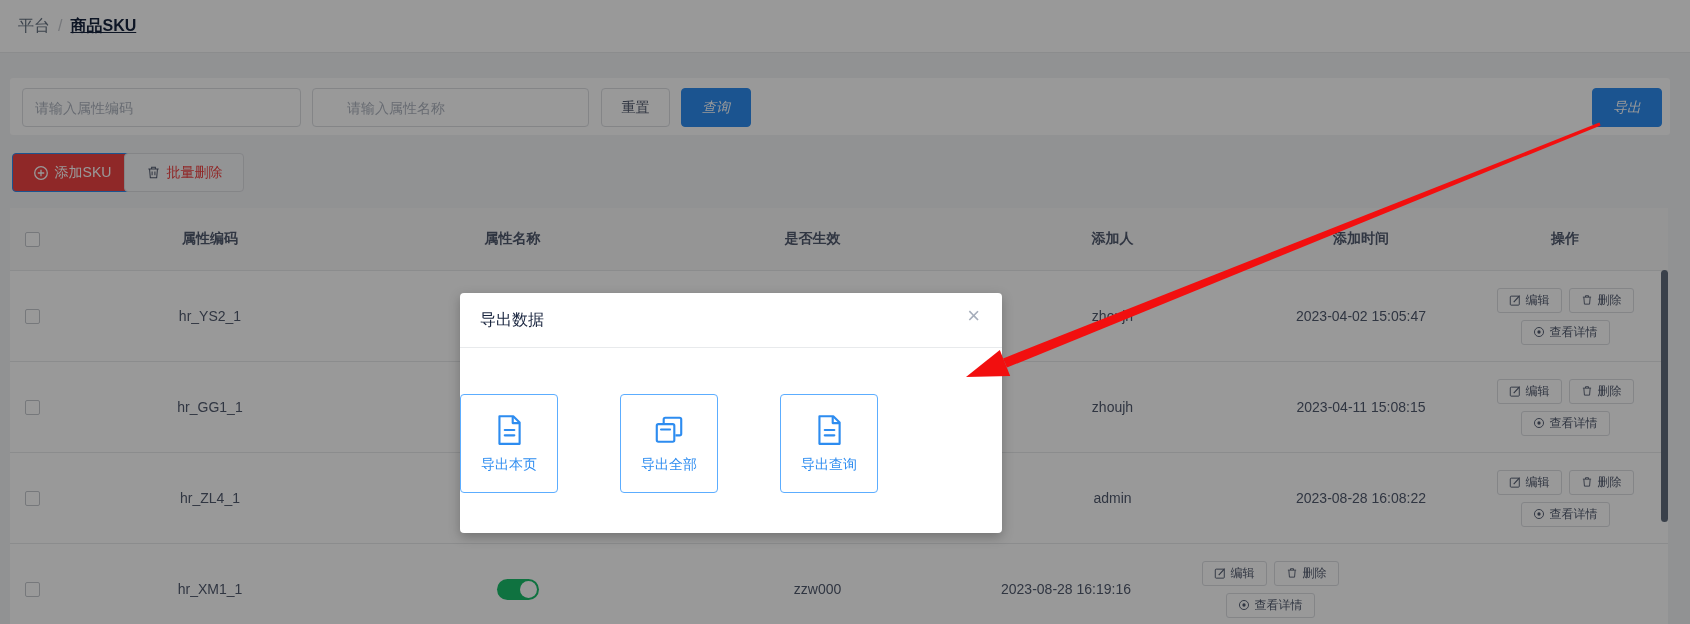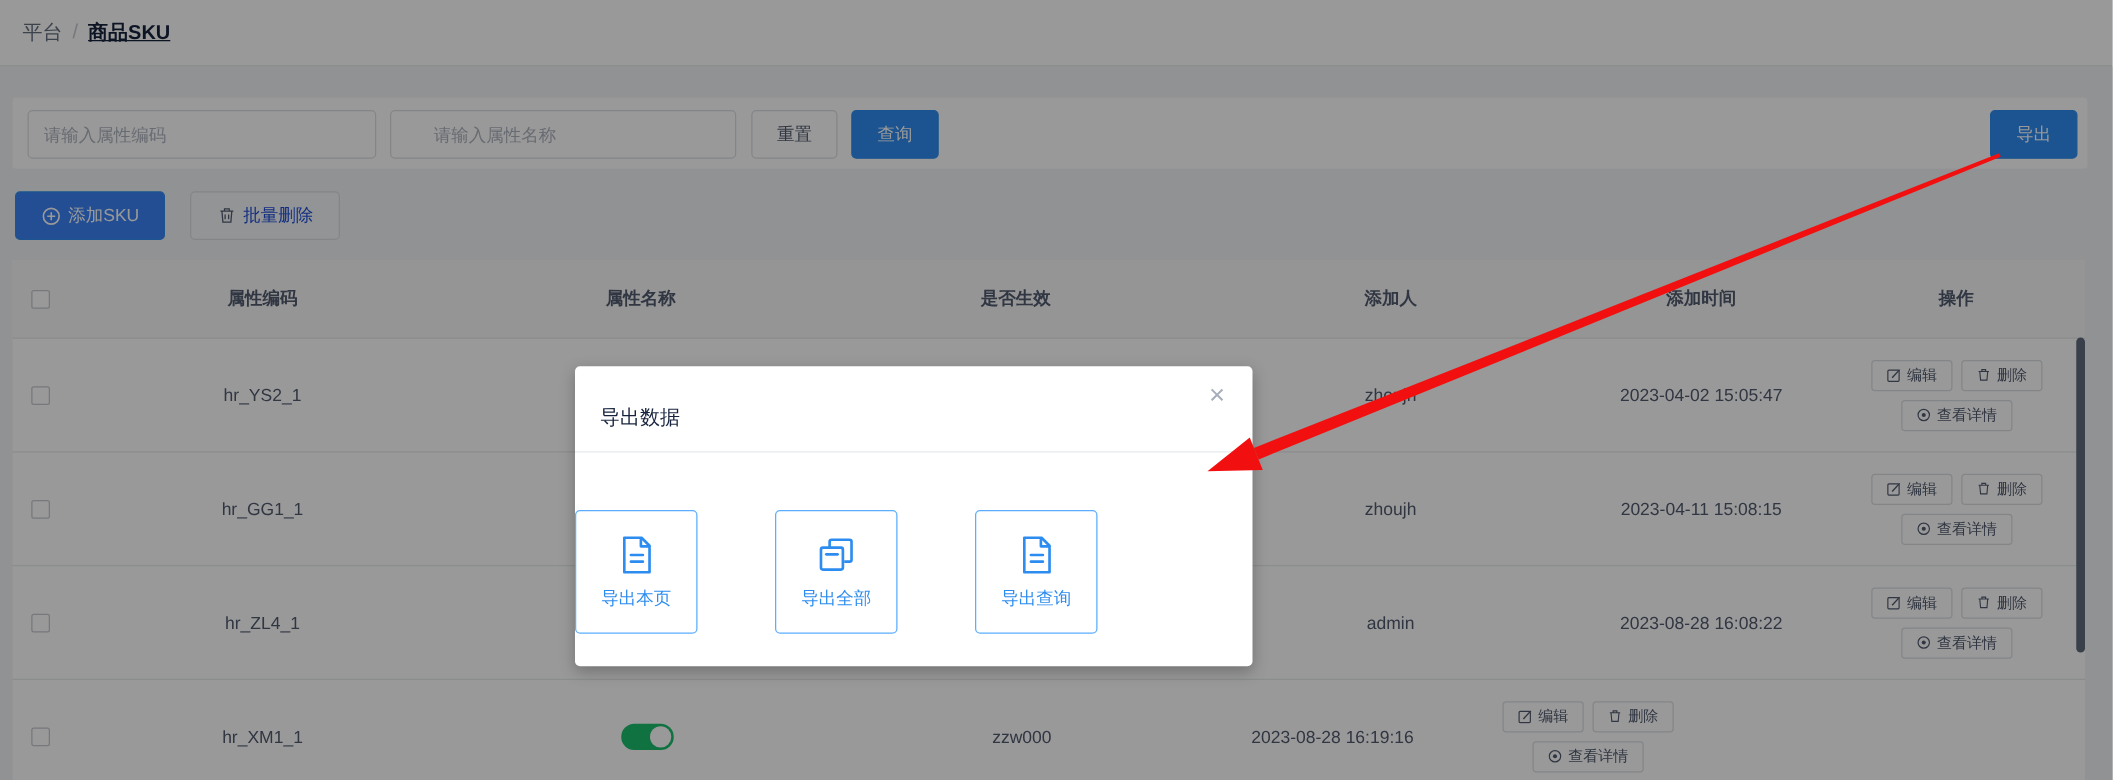--- a/index.html
+++ b/index.html
@@ -38,33 +38,33 @@
   .inp::placeholder { color:#aeb4bf; }
   #inp-code { left:22px; width:279px; }
   #inp-name { left:312px; width:277px;padding-left:34px; }
   .btn {
     position:absolute; top:88px; height:39px;
     border-radius:4px; font-size:14px; cursor:pointer;
     display:flex; align-items:center; justify-content:center;
     font-family:inherit;
   }
   .btn-plain { background:#fff; border:1px solid #dcdee2; color:#515a6e; }
-  .btn-primary { background:#2d8cf0; border:1px solid #2d8cf0; color:#fff; }
+  .btn-primary { background:#2d8cf0; border:1px solid #2d8cf0; color:#fff;font-style:italic; }
   #btn-reset { left:601px; width:69px; }
   #btn-search { left:681px; width:70px; }
   #btn-export { left:1592px; width:70px; }
 
   
   .tb-btn {
     position:absolute; top:153px; height:39px; border-radius:4px;
     font-size:14px; display:flex; align-items:center; justify-content:center;
     gap:6px; cursor:pointer; font-family:inherit;
   }
-  #btn-add { left:12px; width:120px; background:#3b82f6; border:1px solid #2d8cf0; color:#fff; }
-  #btn-batch-del { left:152px; width:120px; background:#f6f7f9; border:1px solid #dcdee2; color:#1d4ed8; }
+  #btn-add { left:12px; width:120px; background:#ef4444; border:1px solid #2d8cf0; color:#fff; }
+  #btn-batch-del { left:124px; width:120px; background:#f6f7f9; border:1px solid #dcdee2; color:#ef4444; }
 
   
   .table {
     position:absolute; left:10px; top:208px; width:1658px; background:#fff;
   }
   .trow { display:flex; align-items:center; border-bottom:1px solid #e8eaec; }
   .thead { height:63px; background:#f8f8f9; font-weight:bold; color:#515a6e; }
   .tdata { height:91px; }
   .cell { display:flex; align-items:center; justify-content:center; font-size:14px; }
   .c1{width:45px;} .c2{width:310px;} .c3{width:295px;} .c4{width:305px;}
@@ -103,21 +103,21 @@
 
   
   .modal {
     position:absolute; left:460px; top:293px; width:542px; height:240px;
     background:#fff; border-radius:4px; z-index:60;
     box-shadow:0 4px 12px rgba(0,0,0,.25);
   }
   .modal-header {
     height:55px; border-bottom:1px solid #e8eaec;
     display:flex; align-items:center; padding:0 20px;
-    font-size:16px; color:#17233d;margin-top:14px;
+    font-size:16px; color:#17233d;
   }
   .modal-close {
     position:absolute; right:22px; top:12px; font-size:22px; color:#a6aebb;
     cursor:pointer; line-height:1; background:none; border:none; font-family:inherit;
   }
   .modal-body {
     display:flex; gap:62px; padding-top:46px;
   }
   .export-card {
     width:98px; height:99px; border:1px solid #5cadff; border-radius:4px;

